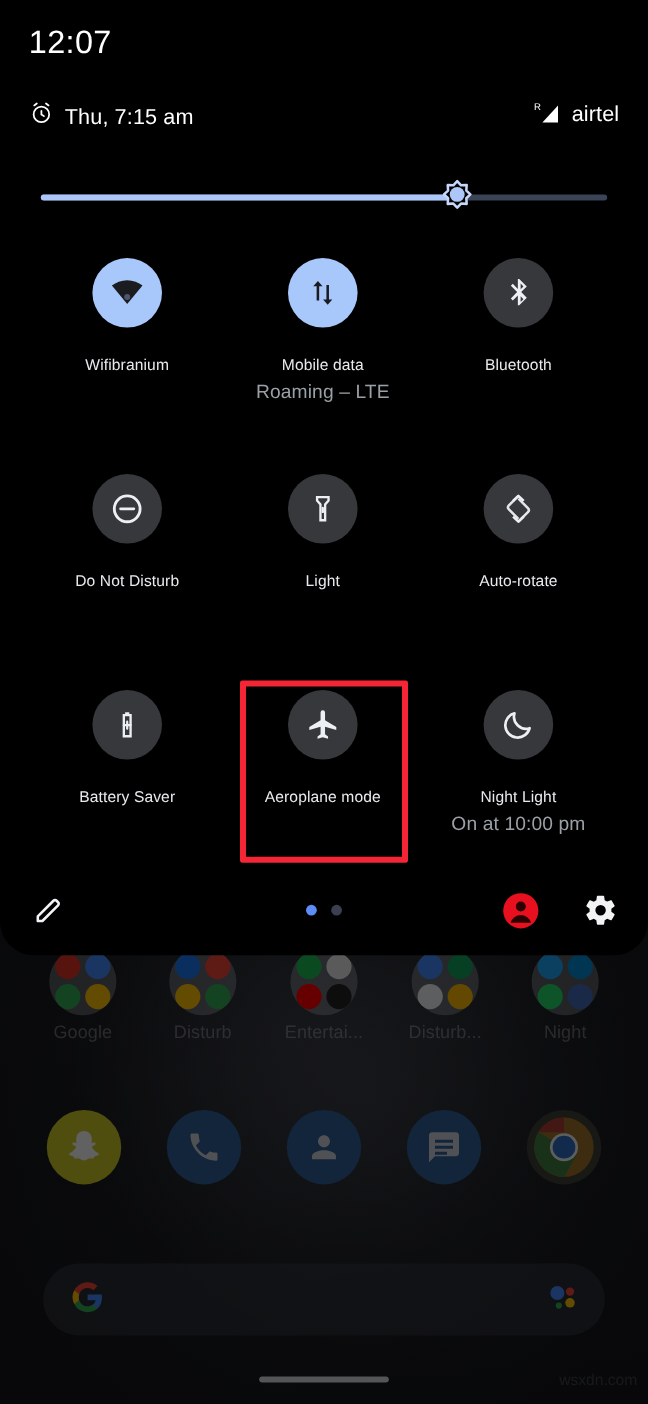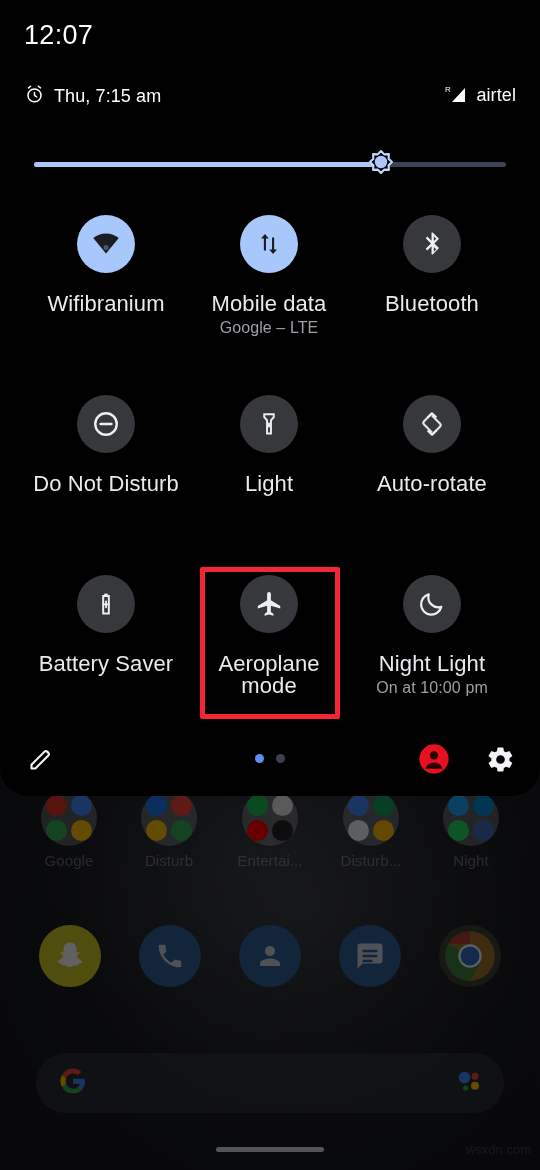--- a/index.html
+++ b/index.html
@@ -62,21 +62,21 @@
   .thumb { position:absolute; left:330px; top:-15px; width:34px; height:34px; }
 
   
   .tiles { position:absolute; left:0; top:215px; width:540px; }
   .trow { position:relative; width:540px; height:180px; }
   .tile { position:absolute; width:176px; text-align:center; }
   .tcircle { width:58px; height:58px; border-radius:50%; margin:0 auto;
     display:flex; align-items:center; justify-content:center; }
   .tcircle.on  { background:#a8c7fa; }
   .tcircle.off { background:#37383c; }
-  .tlabel { margin-top:20px; font-size:22px; line-height:22px; color:#e9eaee; letter-spacing:.1px; }
+  .tlabel { margin-top:20px; font-size:13px; line-height:22px; color:#e9eaee; letter-spacing:.1px; }
   .tsub   { margin-top:2px; font-size:16px; line-height:21px; color:#9aa0a6; letter-spacing:.1px; }
 
   .highlight { position:absolute; left:200px; top:567px; width:140px; height:152px;
     border:5px solid #f42535; border-radius:2px; pointer-events:none; }
 
   
   .qfoot { position:absolute; left:0; top:735px; width:540px; height:52px; }
   .fbtn { position:absolute; top:0; width:52px; height:52px; display:flex; align-items:center; justify-content:center; }
   .dots { position:absolute; left:50%; top:19px; transform:translateX(-50%); display:flex; gap:12px; align-items:center; }
   .dot { width:9px; height:9px; border-radius:50%; background:#3a4050; }
@@ -255,21 +255,21 @@
         </div>
 
         <div class="tile" style="left:181px;">
           <div class="tcircle on">
             <svg width="28" height="28" viewBox="0 0 24 24">
               <path fill="#1b1c1f" d="M8.5 3.5 11.8 7.3H9.4v10.2H7.6V7.3H5.2z"></path>
               <path fill="#1b1c1f" d="M15.5 20.5 12.2 16.7h2.4V6.5h1.8v10.2h2.4z"></path>
             </svg>
           </div>
           <div class="tlabel">Mobile data</div>
-          <div class="tsub">Google – LTE</div>
+          <div class="tsub">Roaming – LTE</div>
         </div>
 
         <div class="tile" style="left:344px;">
           <div class="tcircle off">
             <svg width="28" height="28" viewBox="0 0 24 24">
                 <path fill="#eceff3" d="M12.6 2.1 18 7.5l-4 4 4 4-5.4 5.4h-1V13.9l-3.6 3.6-1.4-1.4 4.5-4.6L6.6 7l1.4-1.4 3.6 3.6V2.1h1zm1 3.3v4.1l2-2-2-2.1zm0 9.1v4.1l2-2-2-2.1z"></path>
               </svg>
           </div>
           <div class="tlabel">Bluetooth</div>
           <div class="tsub"></div>

